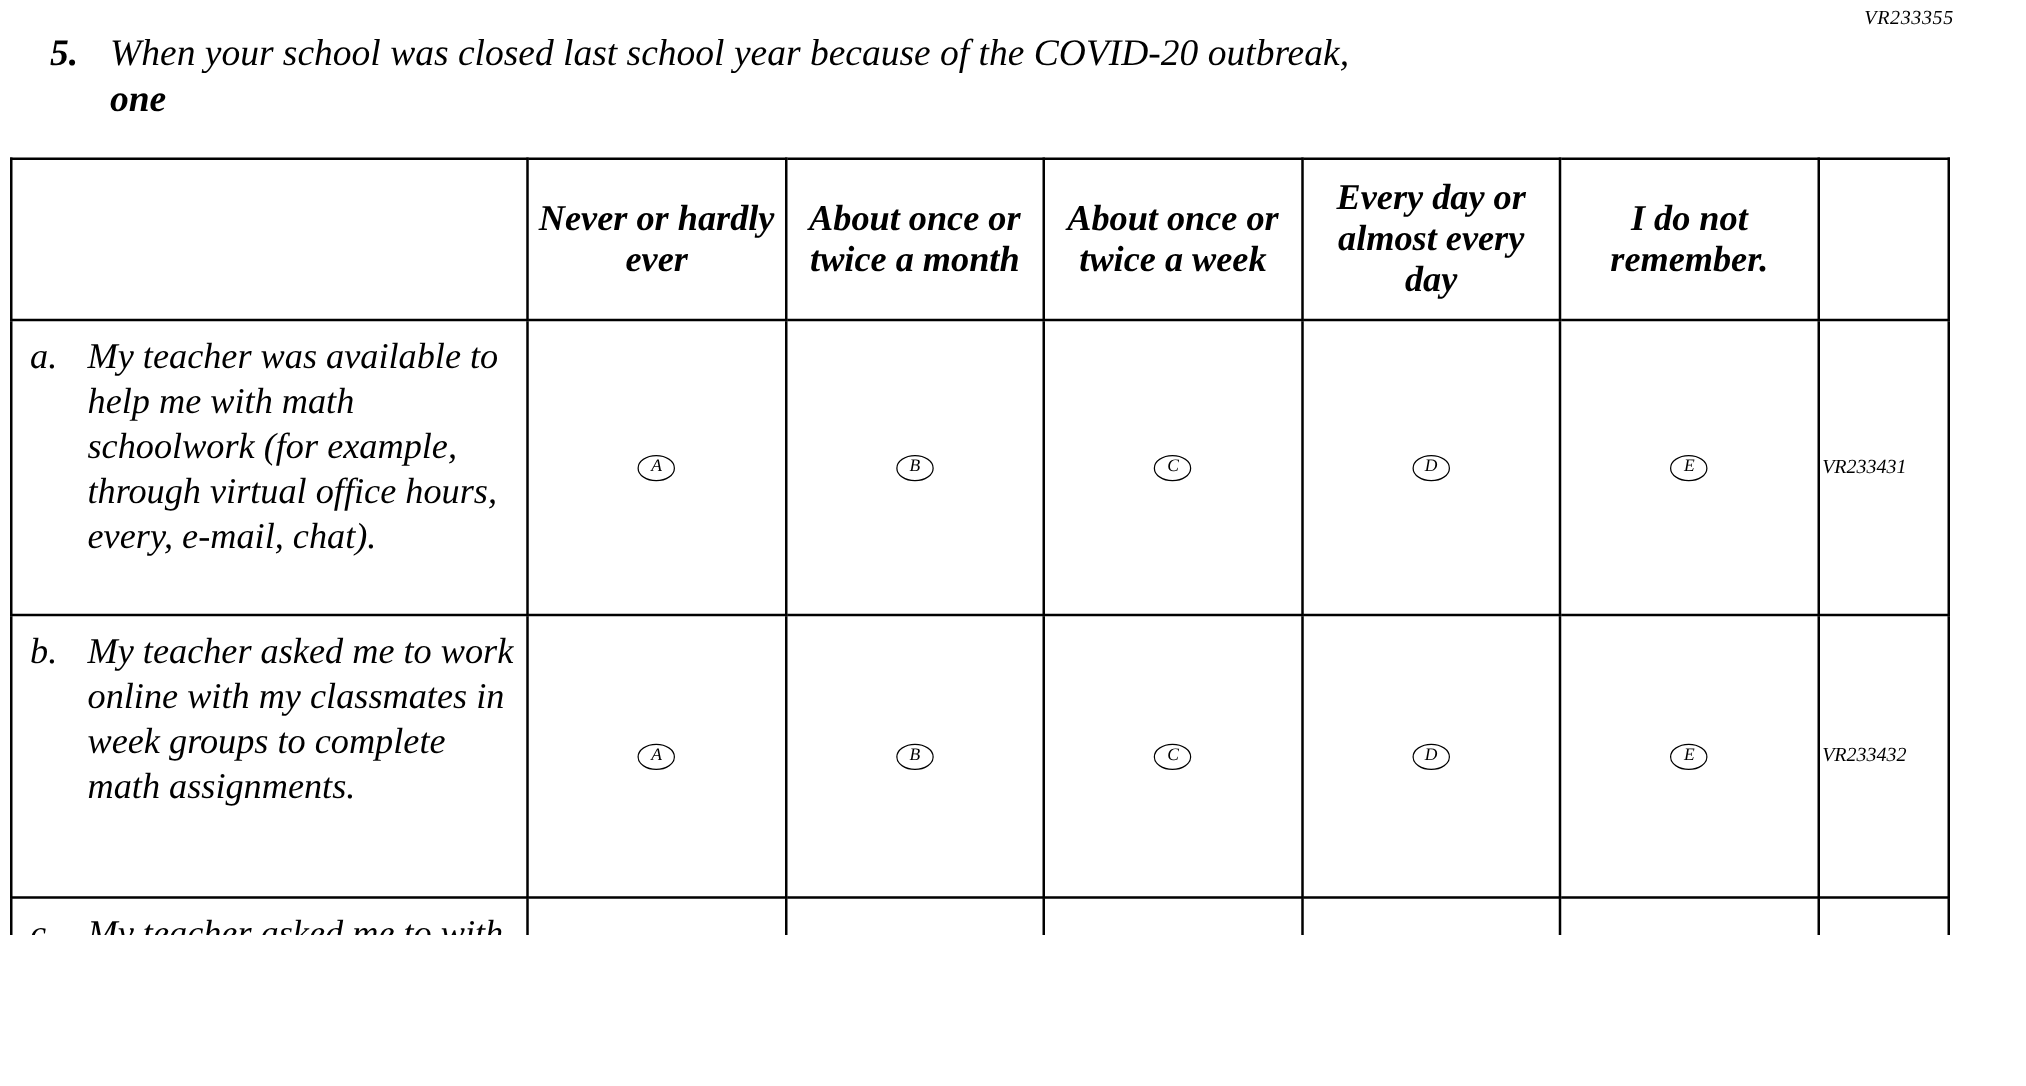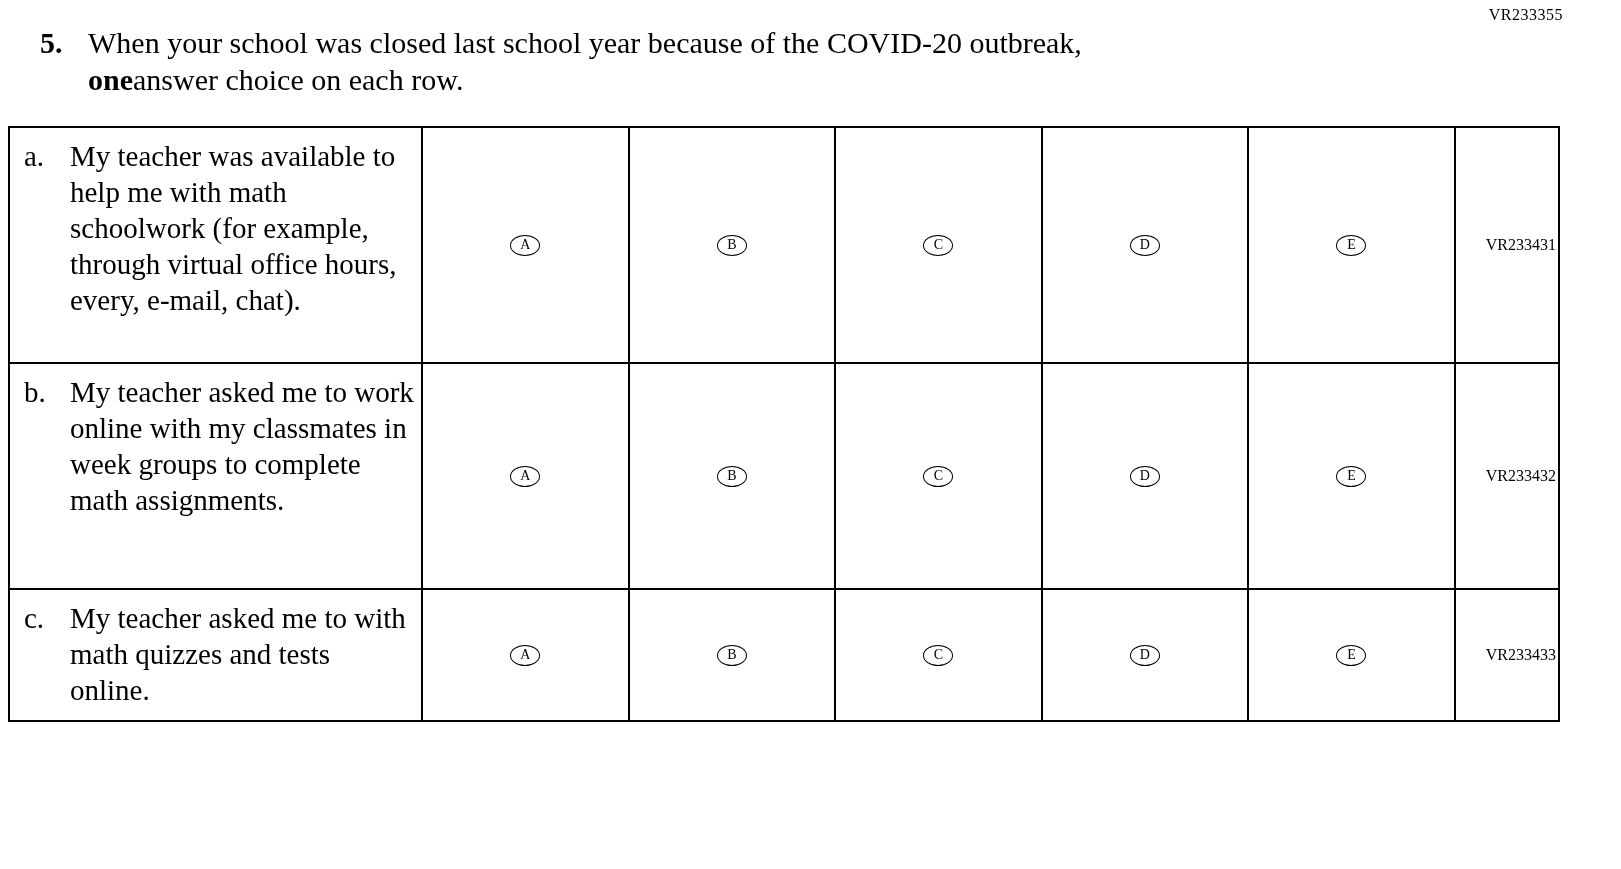--- a/index.html
+++ b/index.html
@@ -7,20 +7,21 @@
     background: #ffffff;
     font-family: "Liberation Serif", "DejaVu Serif", serif;
     color: #000000;
   }
   .page {
     width: 1621px;
     height: 748px;
     position: relative;
     background: #ffffff;
     overflow: hidden;
+    font-style: italic;
   }
   .top-code {
     position: absolute;
     top: 6px;
     right: 58px;
     font-size: 16px;
     letter-spacing: 0.5px;
   }
   .question {
     padding: 24px 60px 0 40px;
@@ -84,21 +85,21 @@
     width: 30px;
     height: 21px;
     border: 1.6px solid #000000;
     border-radius: 50%;
     font-size: 14px;
     line-height: 1;
     cursor: pointer;
     user-select: none;
   }
   td.vr-cell {
-    text-align: right;
+    text-align: left;
     vertical-align: middle;
     font-size: 16px;
     padding: 2px;
   }
   tr.row-a { height: 236px; }
   tr.row-b { height: 226px; }
   tr.row-c { height: 106px; }
 </style>
 </head>
 <body>
@@ -107,35 +108,43 @@
 
   <div class="top-code">VR233355</div>
 
   <div class="question">
     <div class="question-line">
       <span class="q-number">5.</span>
       <span class="q-text">When your school was closed last school year because of the COVID-20 outbreak,</span>
     </div>
     <div class="question-line q-line2">
         <span class="bold">one</span>
-        <span> answer choice on each row.</span>
       </div>
   </div>
 
   <table class="survey">
     <colgroup>
       <col class="c-label">
         <col class="c-opt">
         <col class="c-opt">
         <col class="c-opt">
         <col class="c-opt">
         <col class="c-opt">
         <col class="c-vr">
     </colgroup>
     <tbody>
+        <tr>
+      <th class="hdr"></th>
+      <th class="hdr">Never or hardly ever</th>
+      <th class="hdr">About once or twice a month</th>
+      <th class="hdr">About once or twice a week</th>
+      <th class="hdr">Every day or almost every day</th>
+      <th class="hdr">I do not remember.</th>
+      <th class="hdr"></th>
+    </tr>
 
     <tr class="row-a">
       <td class="label-cell">
         <div class="row-label">
           <span class="row-letter">a.</span>
           <span class="row-text">My teacher was available to help me with math schoolwork (for example, through virtual office hours, every, e-mail, chat).</span>
         </div>
       </td>
       <td class="option-cell"><span class="bubble">A</span></td>
       <td class="option-cell"><span class="bubble">B</span></td>

